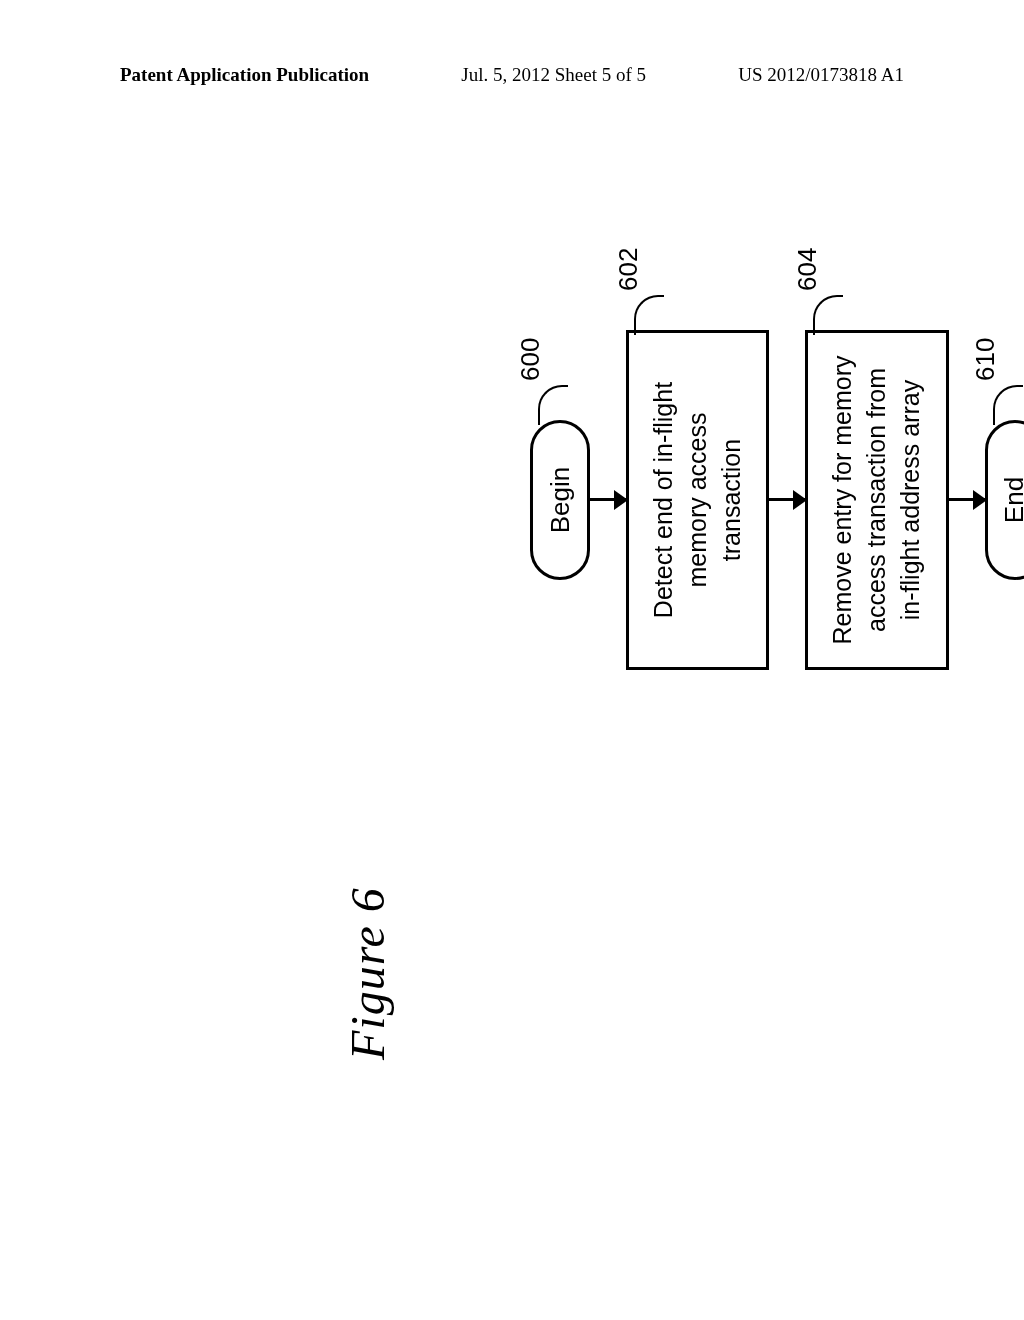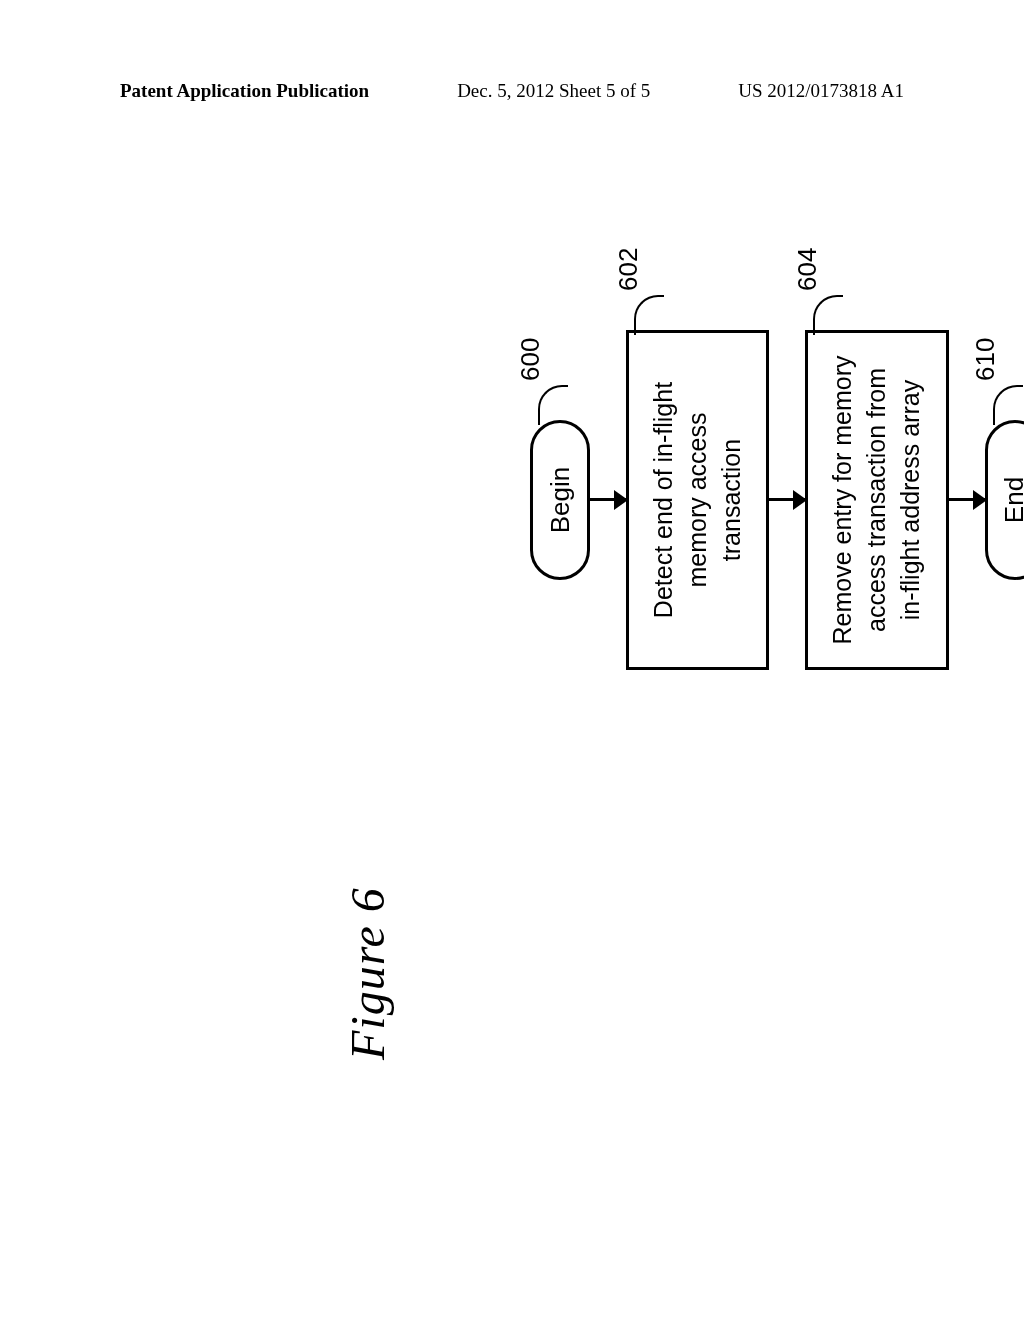--- a/index.html
+++ b/index.html
@@ -9,21 +9,21 @@
     }
     body {
       width: 1024px;
       height: 1320px;
       background: white;
       font-family: "Times New Roman", Times, serif;
       position: relative;
     }
     .header {
       position: absolute;
-      top: 80px;
+      top: 64px;
       left: 0;
       right: 0;
       display: flex;
       justify-content: space-between;
       padding: 0 120px;
       font-size: 19px;
       font-family: "Times New Roman", Times, serif;
     }
     .header-left {
       font-weight: bold;
@@ -145,21 +145,21 @@
     .end-block .ref-label {
       top: -18px;
       margin-left: 42px;
     }
   </style>
 </head>
 <body>
 
 <div class="header">
   <span class="header-left">Patent Application Publication</span>
-  <span class="header-center">Dec. 5, 2012   Sheet 5 of 5</span>
+  <span class="header-center">Jul. 5, 2012   Sheet 5 of 5</span>
   <span class="header-right">US 2012/0173818 A1</span>
 </div>
 
 <div class="figure-label">Figure 6</div>
 
 <div class="flowchart">
   <div class="terminal begin-block">
     <span>Begin</span>
     <div class="ref-curve"></div>
     <span class="ref-label">600</span>

